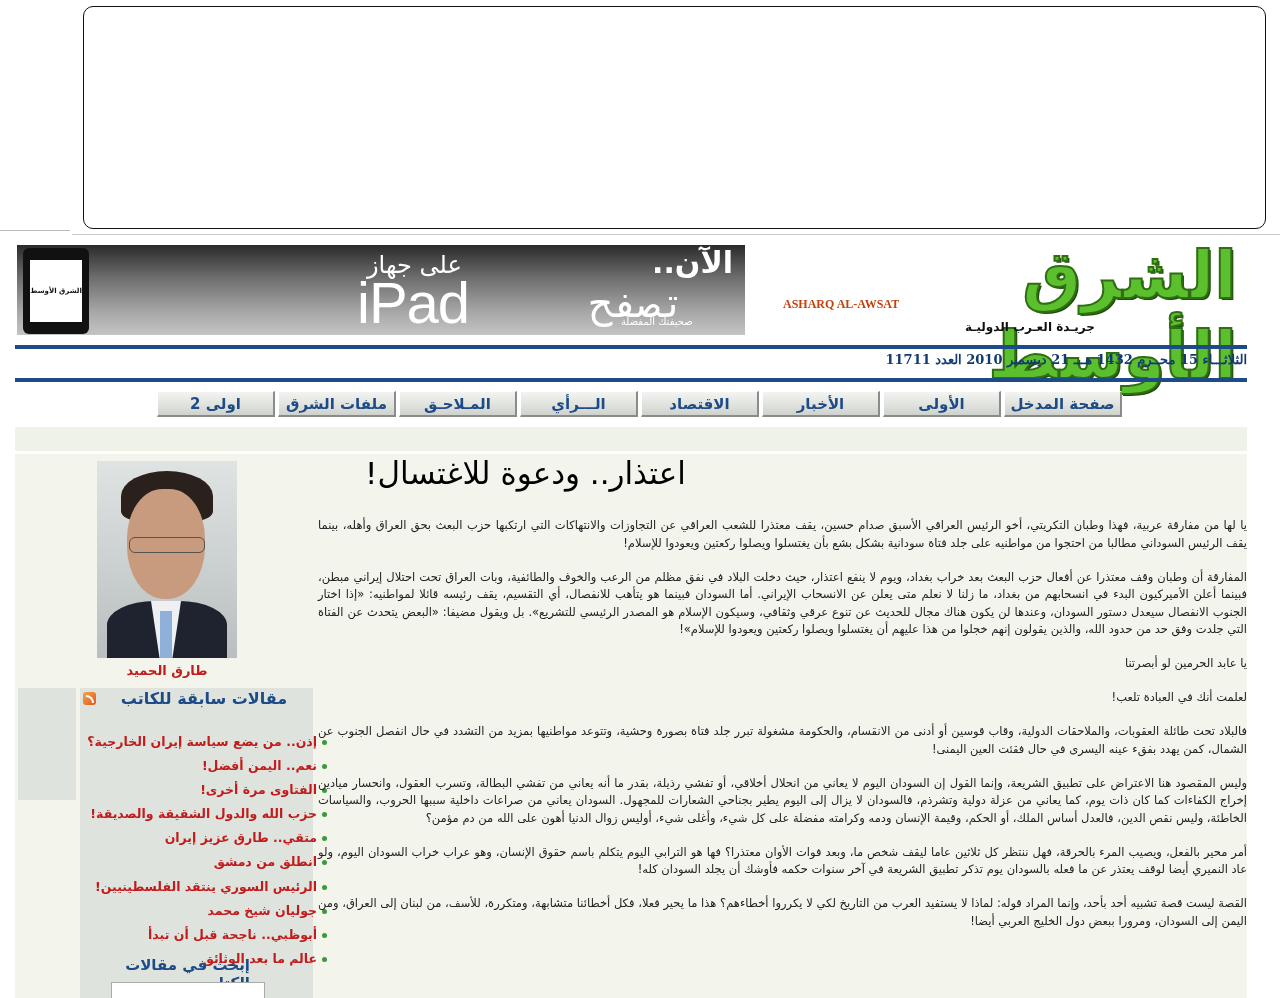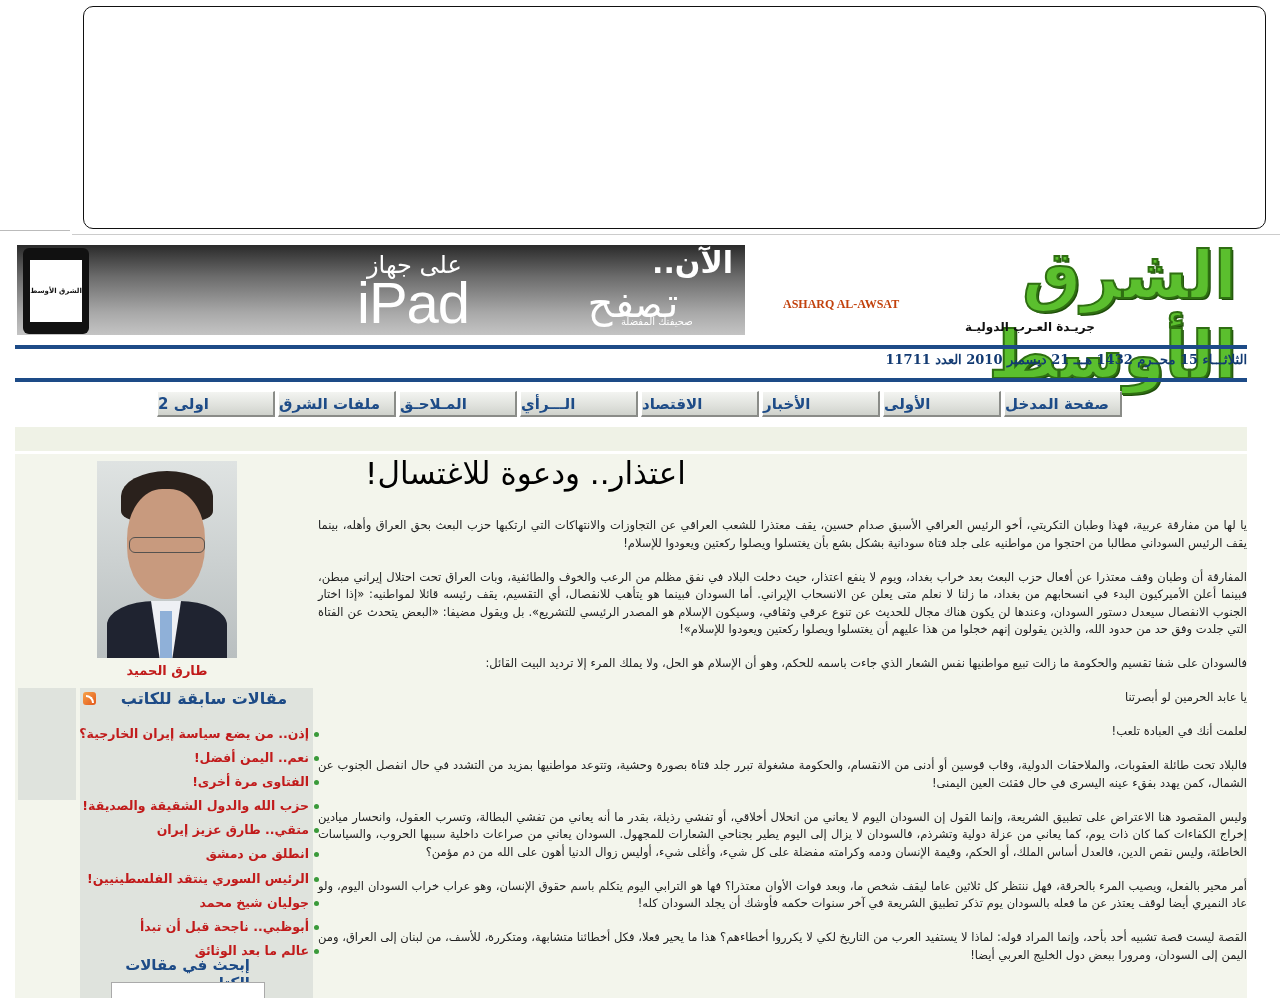--- a/index.html
+++ b/index.html
@@ -61,21 +61,21 @@
     font-family:"DejaVu Serif", serif;
   }
 
   
   .nav { position:absolute; top:391px; left:142px; width:980px; height:28px; direction:rtl; display:flex; gap:3px; }
   .nav .btn {
     width:118px; height:26px; box-sizing:border-box;
     background:linear-gradient(180deg,#f3f4f1 0%,#dfe1dc 60%,#cfd2cc 100%);
     border-top:1px solid #fff; border-left:1px solid #fff;
     border-right:2px solid #8a8c88; border-bottom:2px solid #8a8c88;
-    color:#1d4b87; font-weight:bold; font-size:15px; text-align:left; line-height:24px;
+    color:#1d4b87; font-weight:bold; font-size:15px; text-align:center; line-height:24px;
     font-family:"DejaVu Sans", sans-serif; cursor:pointer;
   }
 
   .band { position:absolute; left:15px; top:427px; width:1232px; height:24px; background:#eff2e6; }
   .content-bg { position:absolute; left:15px; top:454px; width:1232px; height:544px; background:#f3f5ec; }
 
   
   .author-photo {
     position:absolute; left:97px; top:461px; width:140px; height:197px;
     background:linear-gradient(180deg,#dfe3e2 0%,#b9bfc0 100%); overflow:hidden;
@@ -91,21 +91,21 @@
     color:#c11b1b; font-size:13px; direction:rtl; font-weight:bold;
   }
   .side-gray-left { position:absolute; left:18px; top:688px; width:58px; height:112px; background:#dfe3dd; }
   .side-panel { position:absolute; left:80px; top:688px; width:233px; height:310px; background:#dfe3dd; }
   .rss-icon {
     position:absolute; left:83px; top:692px; width:13px; height:13px; border-radius:3px;
     background:linear-gradient(135deg,#f7a34a,#e2571a);
   }
   .rss-icon::after { content:""; position:absolute; left:3px; top:3px; width:6px; height:6px; border-top:2px solid #fff; border-right:2px solid #fff; border-radius:0 8px 0 0; }
   .side-title { position:absolute; left:104px; top:689px; width:200px; text-align:center; color:#1d4b87; font-weight:bold; font-size:16px; direction:rtl; }
-  .side-list { position:absolute; left:88px; top:714px; width:225px; margin:8px; padding:0; list-style:none; direction:rtl; }
+  .side-list { position:absolute; left:88px; top:714px; width:225px; margin:16px; padding:0; list-style:none; direction:rtl; }
   .side-list li { height:24.1px; line-height:24px; color:#c11b1b; font-size:12.5px; font-weight:bold; padding-right:12px; position:relative; white-space:nowrap; cursor:pointer; }
   .side-list li::before { content:""; position:absolute; right:2px; top:10px; width:5px; height:5px; border-radius:50%; background:#3a9a3a; }
   .search-title { position:absolute; left:90px; top:956px; width:160px; text-align:right; color:#1d4b87; font-weight:bold; font-size:15px; direction:rtl; }
   .search-input { position:absolute; left:111px; top:982px; width:154px; height:22px; border:1px solid #aaa; background:#fff; box-sizing:border-box; }
 
   
   .headline {
     position:absolute; right:35px; top:455px; width:880px; text-align:left; direction:rtl;
     color:#000000; font-size:31px; font-family:"DejaVu Sans", sans-serif; font-weight:normal;
   }
@@ -180,20 +180,19 @@
   <li>أبوظبي.. ناجحة قبل أن تبدأ</li>
   <li>عالم ما بعد الوثائق</li>
 </ul>
 <div class="search-title">إبحث في مقالات الكتاب</div>
 <input class="search-input" type="text" placeholder="" style="">
 
 <h1 class="headline" style="margin:0">اعتذار.. ودعوة للاغتسال!</h1>
 <div class="article">
   <p>يا لها من مفارقة عربية، فهذا وطبان التكريتي، أخو الرئيس العراقي الأسبق صدام حسين، يقف معتذرا للشعب العراقي عن التجاوزات والانتهاكات التي ارتكبها حزب البعث بحق العراق وأهله، بينما يقف الرئيس السوداني مطالبا من احتجوا من مواطنيه على جلد فتاة سودانية بشكل بشع بأن يغتسلوا ويصلوا ركعتين ويعودوا للإسلام!</p>
   <p>المفارقة أن وطبان وقف معتذرا عن أفعال حزب البعث بعد خراب بغداد، ويوم لا ينفع اعتذار، حيث دخلت البلاد في نفق مظلم من الرعب والخوف والطائفية، وبات العراق تحت احتلال إيراني مبطن، فبينما أعلن الأميركيون البدء في انسحابهم من بغداد، ما زلنا لا نعلم متى يعلن عن الانسحاب الإيراني. أما السودان فبينما هو يتأهب للانفصال، أي التقسيم، يقف رئيسه قائلا لمواطنيه: «إذا اختار الجنوب الانفصال سيعدل دستور السودان، وعندها لن يكون هناك مجال للحديث عن تنوع عرقي وثقافي، وسيكون الإسلام هو المصدر الرئيسي للتشريع». بل ويقول مضيفا: «البعض يتحدث عن الفتاة التي جلدت وفق حد من حدود الله، والذين يقولون إنهم خجلوا من هذا عليهم أن يغتسلوا ويصلوا ركعتين ويعودوا للإسلام»!</p>
-  <p>فالسودان على شفا تقسيم والحكومة ما زالت تبيع مواطنيها نفس الشعار الذي جاءت باسمه للحكم، وهو أن الإسلام هو الحل، ولا يملك المرء إلا ترديد البيت القائل:</p>
   <p>يا عابد الحرمين لو أبصرتنا</p>
   <p>لعلمت أنك في العبادة تلعب!</p>
   <p>فالبلاد تحت طائلة العقوبات، والملاحقات الدولية، وقاب قوسين أو أدنى من الانقسام، والحكومة مشغولة تبرر جلد فتاة بصورة وحشية، وتتوعد مواطنيها بمزيد من التشدد في حال انفصل الجنوب عن الشمال، كمن يهدد بفقء عينه اليسرى في حال فقئت العين اليمنى!</p>
   <p>وليس المقصود هنا الاعتراض على تطبيق الشريعة، وإنما القول إن السودان اليوم لا يعاني من انحلال أخلاقي، أو تفشي رذيلة، بقدر ما أنه يعاني من تفشي البطالة، وتسرب العقول، وانحسار ميادين إخراج الكفاءات كما كان ذات يوم، كما يعاني من عزلة دولية وتشرذم، فالسودان لا يزال إلى اليوم يطير بجناحي الشعارات للمجهول. السودان يعاني من صراعات داخلية سببها الحروب، والسياسات الخاطئة، وليس نقص الدين، فالعدل أساس الملك، أو الحكم، وقيمة الإنسان ودمه وكرامته مفضلة على كل شيء، وأغلى شيء، أوليس زوال الدنيا أهون على الله من دم مؤمن؟</p>
   <p>أمر محير بالفعل، ويصيب المرء بالحرقة، فهل ننتظر كل ثلاثين عاما ليقف شخص ما، وبعد فوات الأوان معتذرا؟ فها هو الترابي اليوم يتكلم باسم حقوق الإنسان، وهو عراب خراب السودان اليوم، ولو عاد النميري أيضا لوقف يعتذر عن ما فعله بالسودان يوم تذكر تطبيق الشريعة في آخر سنوات حكمه فأوشك أن يجلد السودان كله!</p>
   <p>القصة ليست قصة تشبيه أحد بأحد، وإنما المراد قوله: لماذا لا يستفيد العرب من التاريخ لكي لا يكرروا أخطاءهم؟ هذا ما يحير فعلا، فكل أخطائنا متشابهة، ومتكررة، للأسف، من لبنان إلى العراق، ومن اليمن إلى السودان، ومرورا ببعض دول الخليج العربي أيضا!</p>
 </div>
 
 </body></html>

